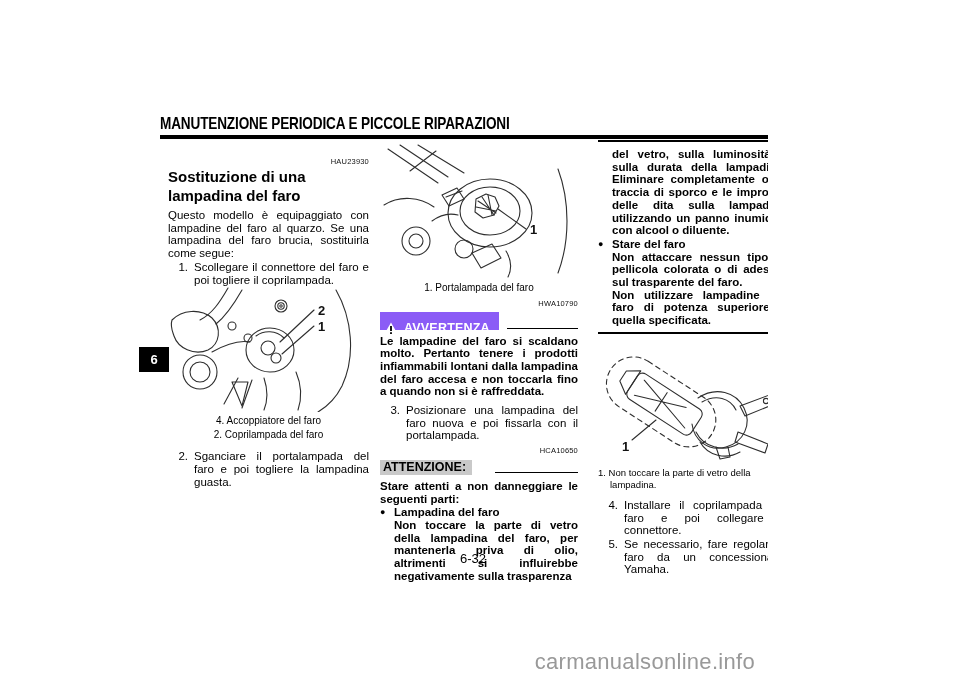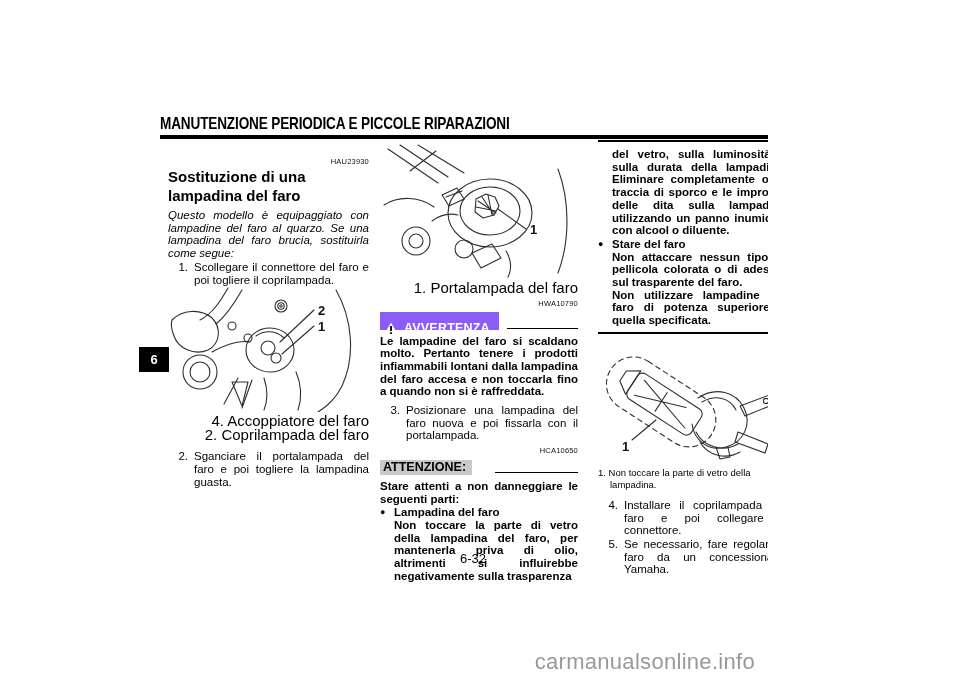--- a/index.html
+++ b/index.html
@@ -20,27 +20,27 @@
     position:absolute; left:139px; top:347px; width:30px; height:25px; background:#000;
     color:#fff; font-weight:bold; font-size:13px; display:flex; align-items:center; justify-content:center;
   }
   
   .col { position:absolute; font-size:11.5px; line-height:12.7px; text-align:justify; }
   .col1 { left:168px; top:145px; width:201px; }
   .col2 { left:380px; top:143px; width:198px; }
   .col3 { left:598px; top:140px; width:188px; }
   .ref-code { font-size:7.5px; line-height:9px; text-align:right; letter-spacing:0.2px; color:#111;margin-top:12px; }
   .section-title { font-size:15px; line-height:19px; font-weight:bold; text-align:left; margin:1px 0 4px 0; }
-  .para { margin-bottom:1px;font-style:italic; }
+  .para { margin-bottom:1px; }
   .step { display:flex; margin-top:1px; padding-left:5px; }
   .step-num { flex:none; width:15px; text-align:right; margin-right:6px; }
   .step-text { flex:1; text-align:justify; }
   figure { margin:0; }
   .fig { display:block; }
-  .fig-captions { text-align:right; font-size:15px; line-height:13.5px; margin-top:2px; }
+  .fig-captions { text-align:center; font-size:10px; line-height:13.5px; margin-top:2px; }
   .fig-caption { text-align:left; font-size:9.5px; line-height:12px; margin-top:3px; padding-left:12px; text-indent:-12px; }
   
   .warn-row { display:flex; align-items:flex-end; margin-top:4px; }
   .warn-box { background:#8b5cf6; color:#fff; font-weight:bold; font-size:12.5px; height:18px;
               display:flex; align-items:center; padding:16px 9px 0 3px; letter-spacing:0.2px; }
   .warn-box svg { margin-right:5px; }
   .warn-rule { flex:1; border-bottom:1.5px solid #000; margin-left:8px; margin-bottom:1px; }
   .warn-text { font-weight:bold; margin-top:5px; }
   
   .caut-row { display:flex; align-items:flex-end; margin-top:5px;gap:15px; }

